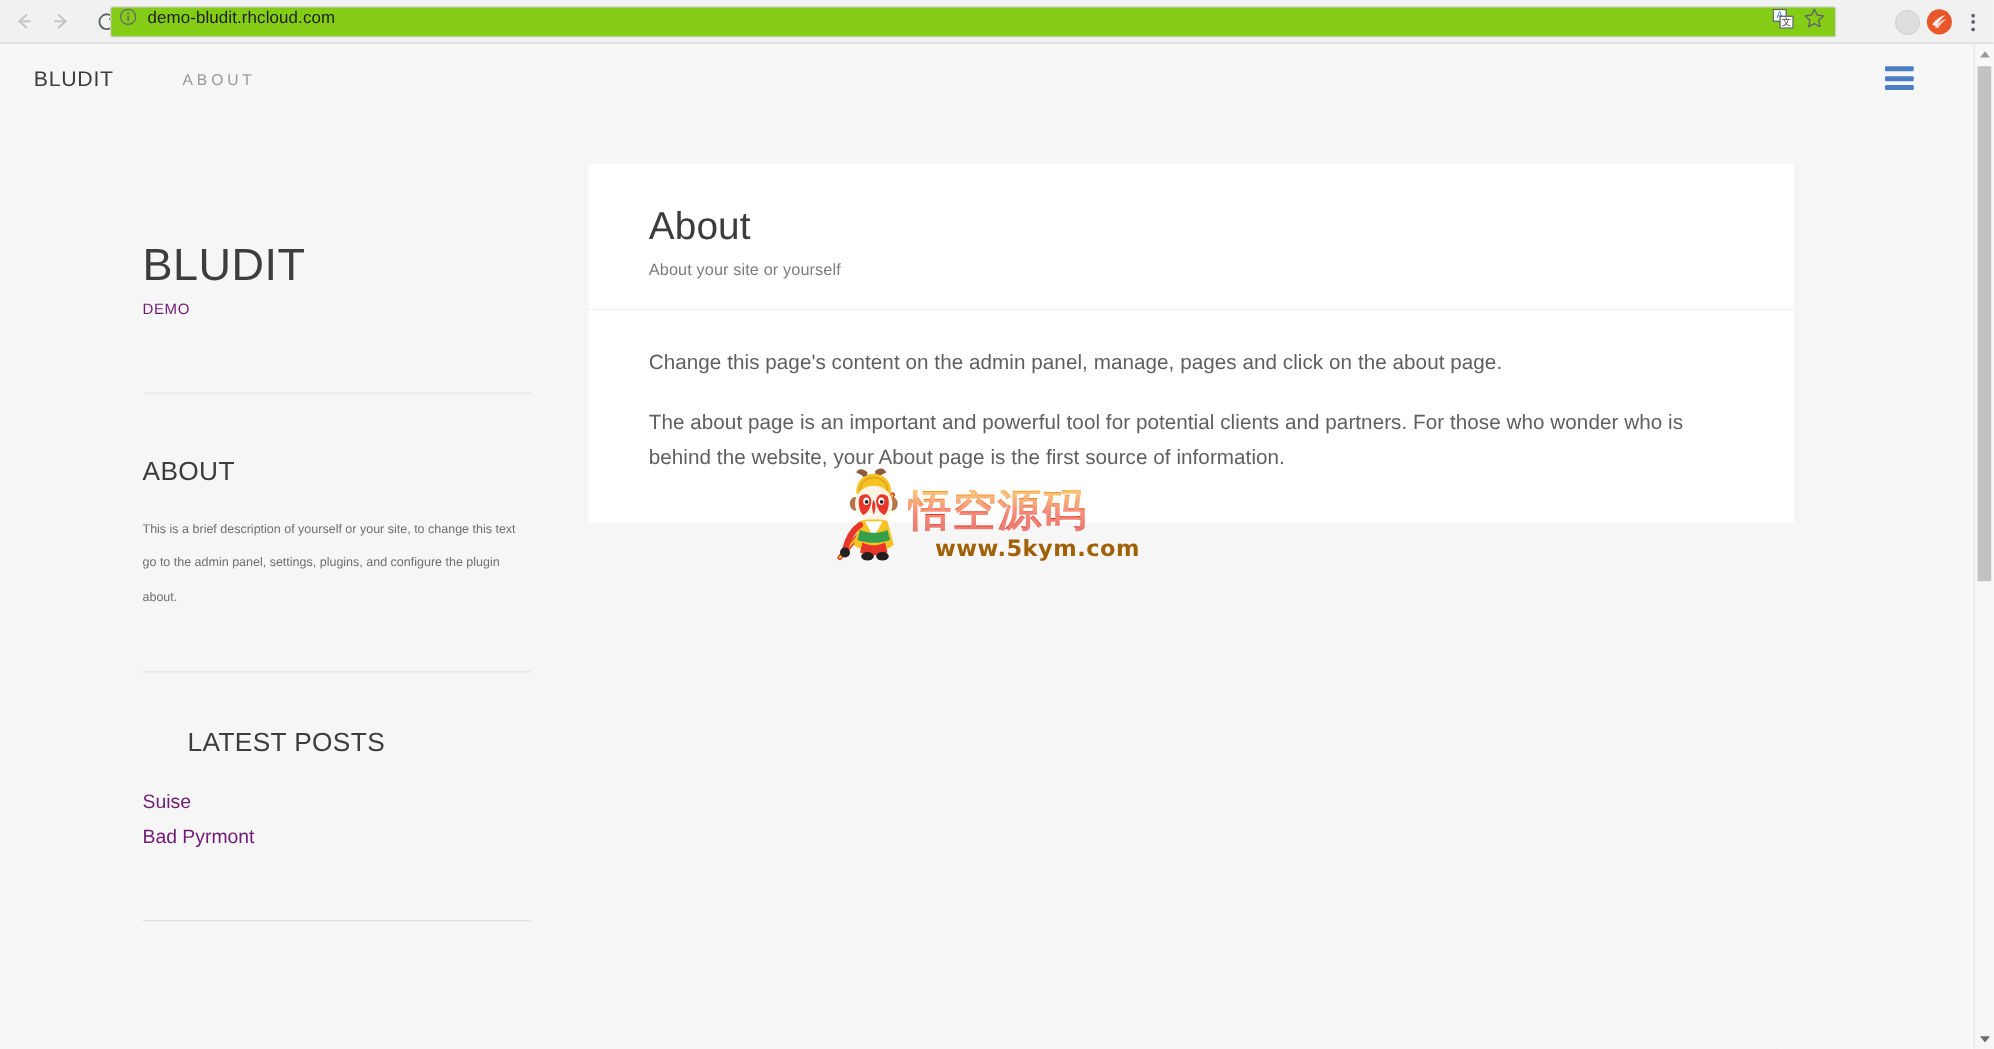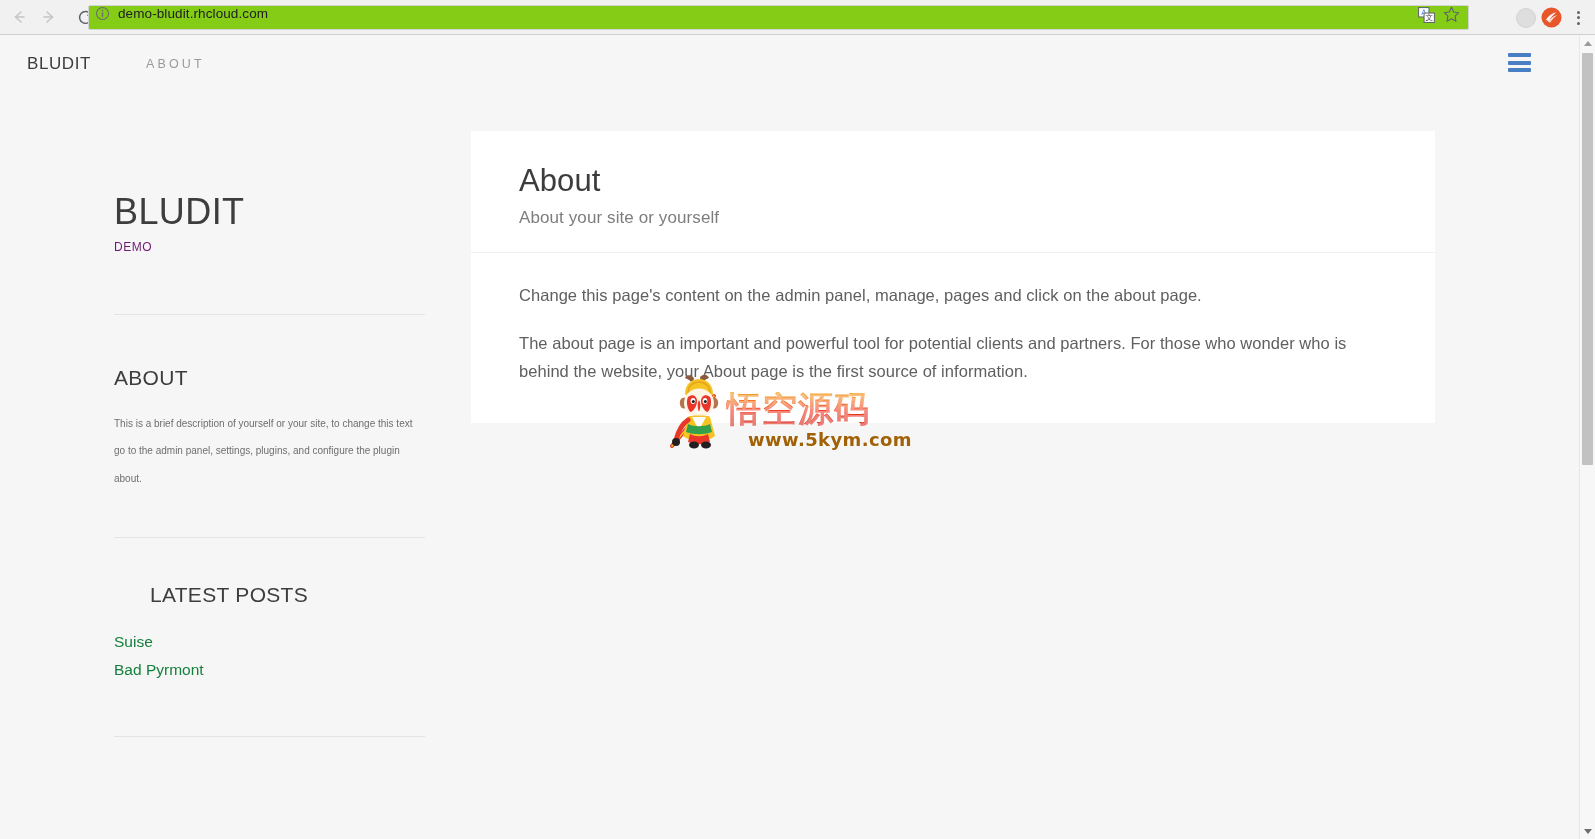--- a/index.html
+++ b/index.html
@@ -199,21 +199,21 @@
     color: #6f6f6f;
     width: 300px;
   }
   .post-list {
     margin-top: 21px;
     list-style: none;
   }
   .post-list li { line-height: 27.5px; }
   .post-link {
     font-size: 15.5px;
-    color: #15803d;
+    color: #701a75;
     text-decoration: none;
   }
 
   
   .content-card {
     position: absolute;
     top: 96px;
     left: 471px;
     width: 964px;
     background: #ffffff;
@@ -224,21 +224,21 @@
   }
   .page-title {
     font-size: 31px;
     font-weight: 400;
     color: #3c3c3c;
     letter-spacing: 0.1px;
     line-height: 1.1;
   }
   .page-subtitle {
     margin-top: 10px;
-    font-size: 17px;
+    font-size: 13px;
     color: #7d7d7d;
     letter-spacing: 0.1px;
   }
   .card-body {
     padding: 28px 48px 38px 48px;
   }
   .card-body p {
     font-size: 16.5px;
     line-height: 28px;
     color: #5f5f5f;

